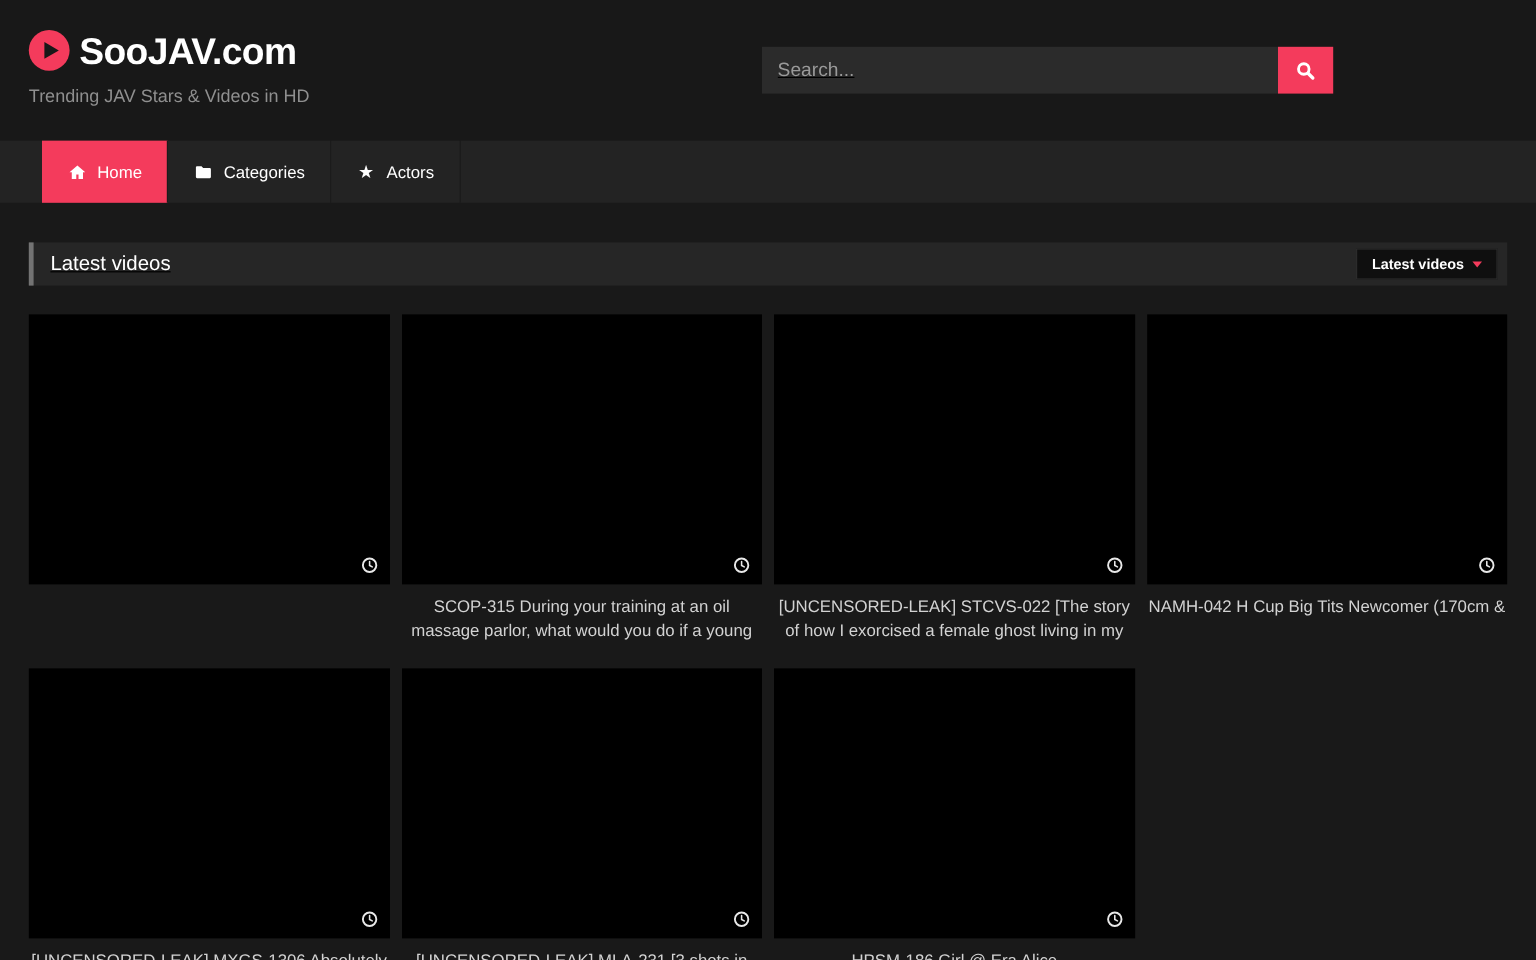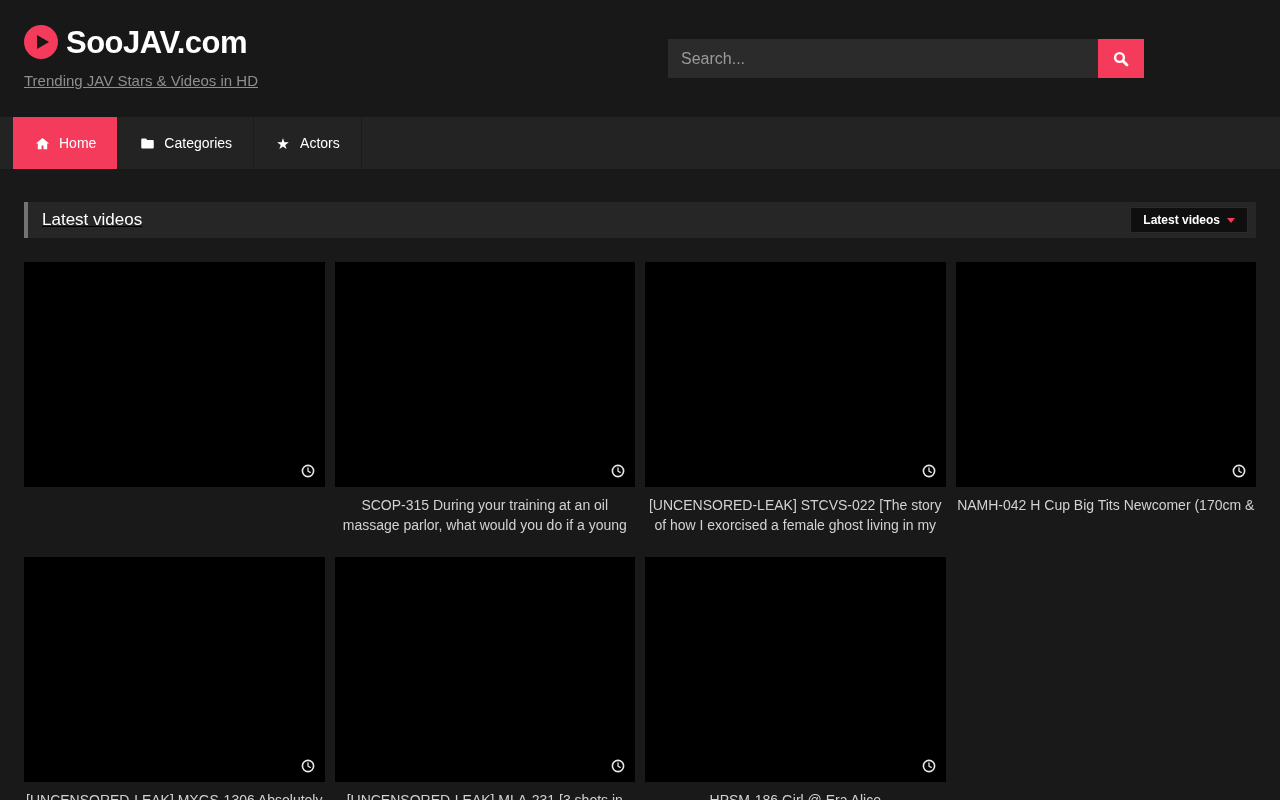--- a/index.html
+++ b/index.html
@@ -6,31 +6,31 @@
   html,body { width:1280px; height:800px; overflow:hidden; }
   body { background:#191919; font-family:"Liberation Sans", sans-serif; position:relative; }
 
   
   .header { height:117px; background:#181818; position:relative; }
   .logo-row { position:absolute; left:24px; top:25px; display:flex; align-items:flex-start; gap:8px; cursor:pointer; }
   .logo-play { width:34px; height:34px; background:#f43b5c; border-radius:50%; position:relative; flex:0 0 auto; }
   .logo-play::after { content:""; position:absolute; left:13px; top:10px; width:0; height:0;
       border-left:12px solid #181818; border-top:7px solid transparent; border-bottom:7px solid transparent; }
   .logo-text { color:#ffffff; font-size:31px; font-weight:bold; letter-spacing:-0.5px; }
-  .tagline { position:absolute; left:24px; top:72px; color:#8f8f8f; font-size:15px;text-decoration:underline; }
-
-  .search { position:absolute; left:668px; top:39px; display:flex; }
+  .tagline { position:absolute; left:24px; top:72px; color:#8f8f8f; font-size:15px; }
+
+  .search { position:absolute; left:635px; top:39px; display:flex;text-decoration:underline; }
   .search-input { width:430px; height:39px; background:#2b2b2b; border:none; outline:none;
       color:#cccccc; font-size:16px; padding:0 13px; font-family:"Liberation Sans", sans-serif; }
   .search-input::placeholder { color:#9a9a9a; }
   .search-btn { width:46px; height:39px; background:#f43b5c; border:none; cursor:pointer;
       display:flex; align-items:center; justify-content:center; }
 
   
-  .nav { height:52px; background:#232323; display:flex; align-items:stretch; padding-left:13px; }
+  .nav { height:52px; background:#232323; display:flex; align-items:stretch; padding-left:35px; }
   .nav-item { display:flex; align-items:center; gap:9px; padding:0 21px; color:#ffffff;
       font-size:14px; cursor:pointer; border-right:1px solid #1b1b1b; }
   .nav-item.active { background:#f43b5c; }
   .nav-icon { display:inline-flex; width:16px; height:16px; align-items:center; justify-content:center; }
   .star-glyph { color:#fff; font-size:15px; line-height:1; }
 
   
   .content { margin:33px 24px 0 24px; }
   .section-bar { height:36px; background:#262626; border-left:4px solid #737373;
       display:flex; align-items:center; position:relative;text-decoration:underline; }

